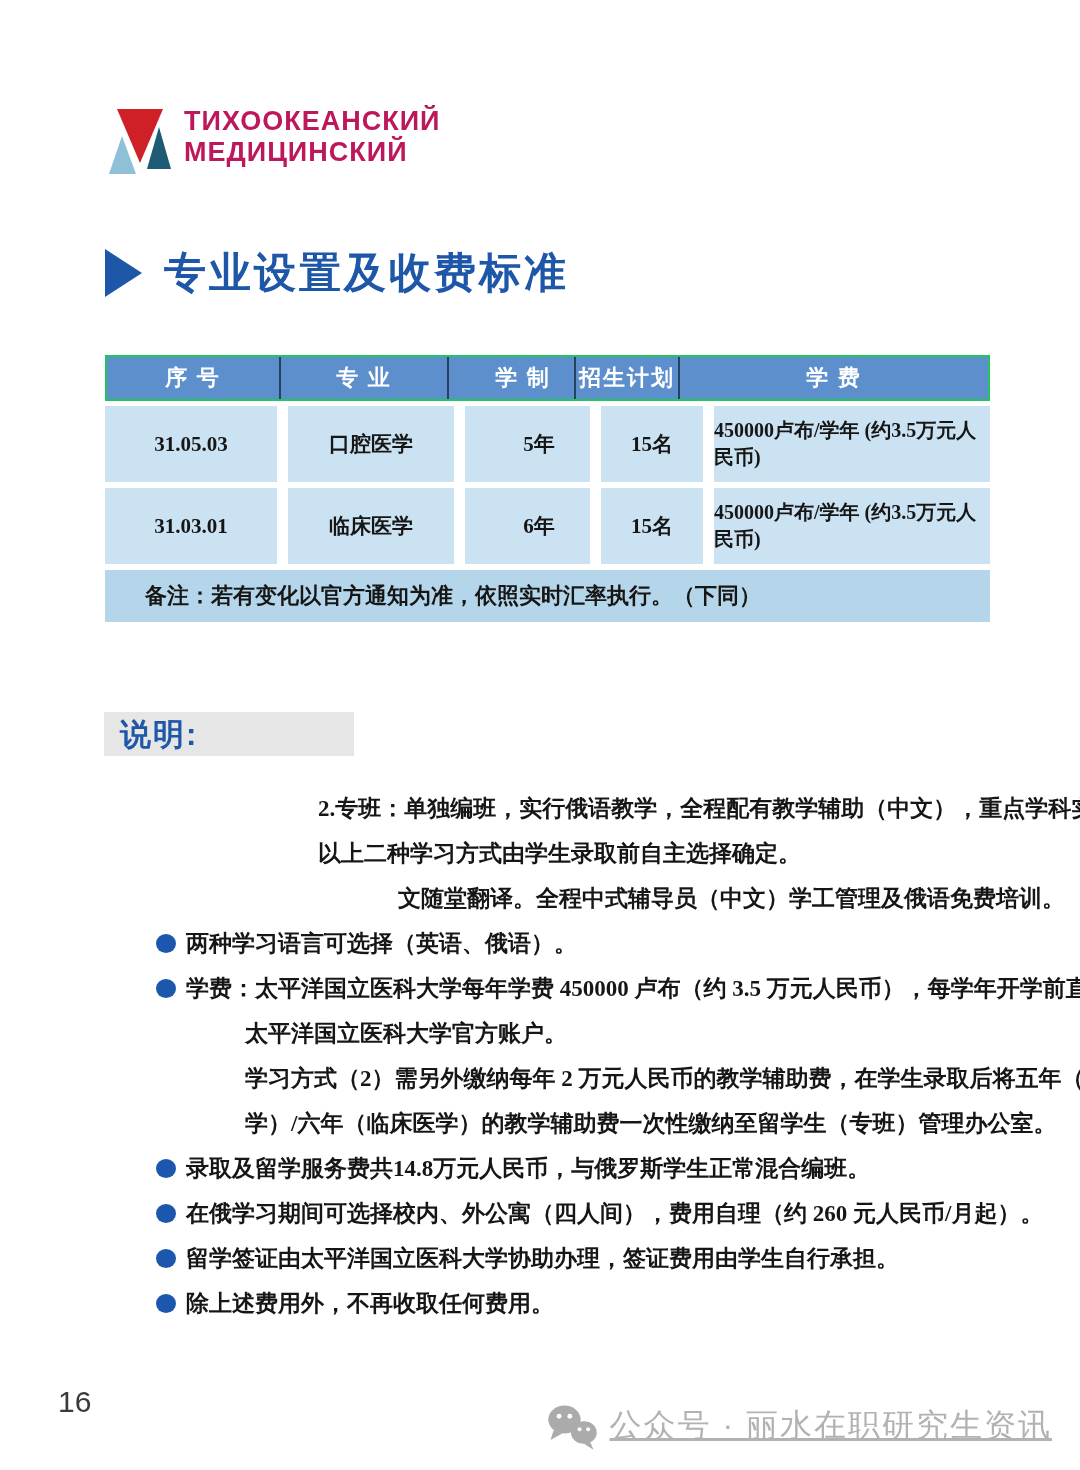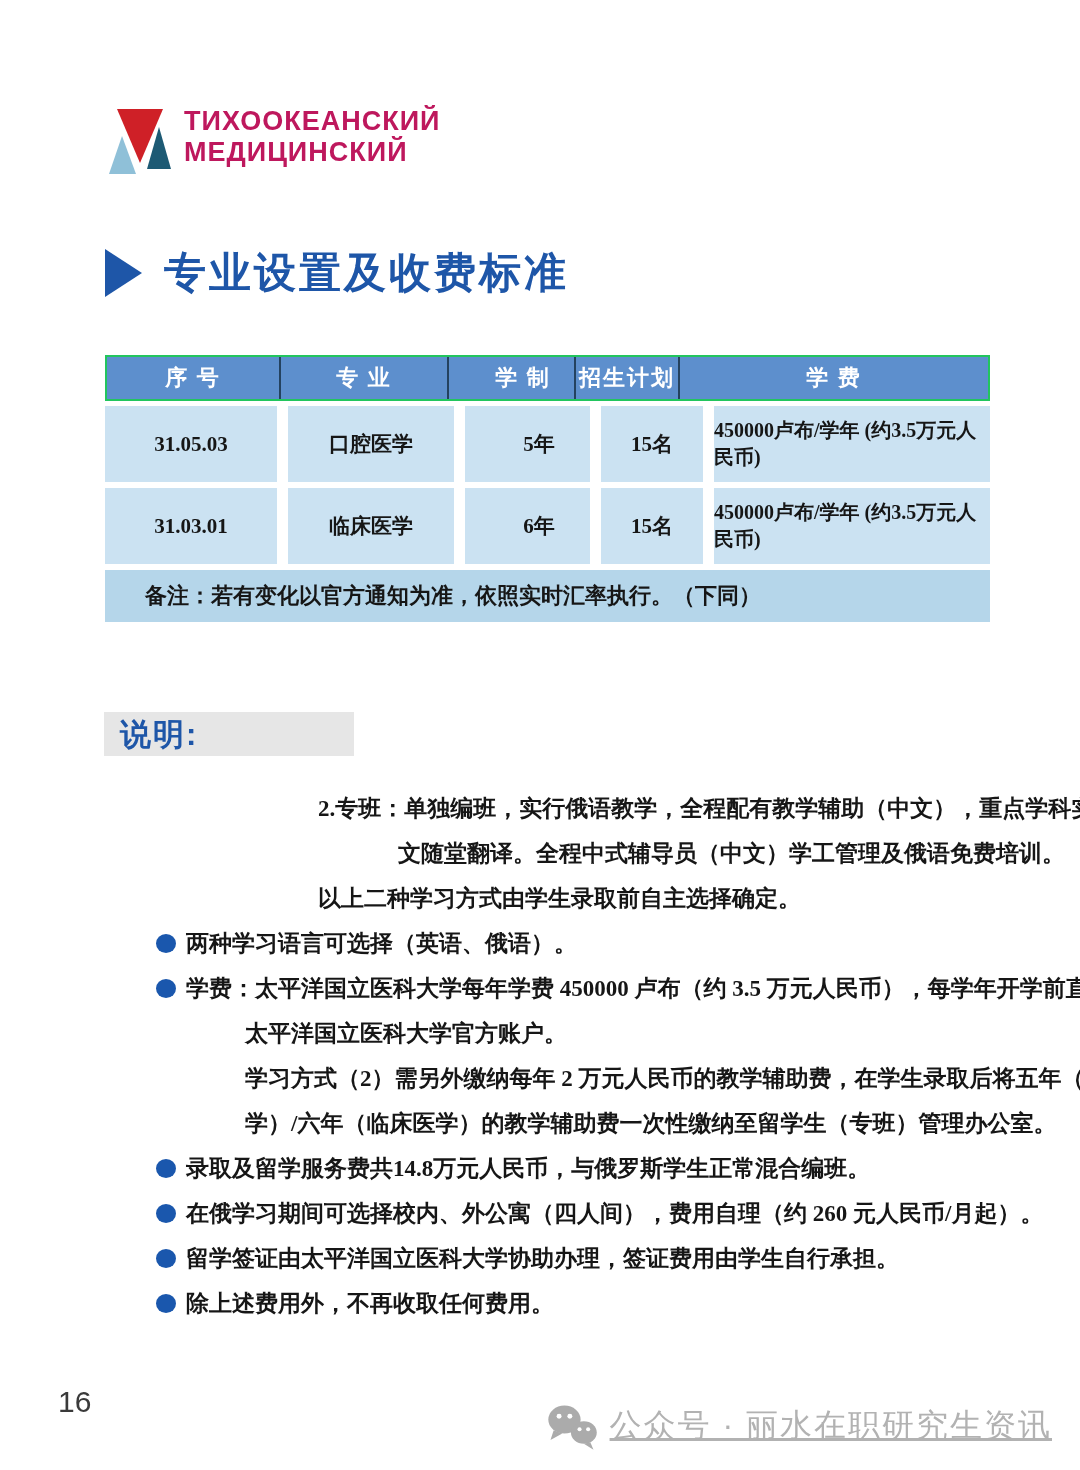--- a/index.html
+++ b/index.html
@@ -143,22 +143,22 @@
       </div>
     <div class="table-note">备注：若有变化以官方通知为准，依照实时汇率执行。（下同）</div>
   </div>
 
   <div class="notes-heading-bar">
     <span class="notes-heading-text">说明:</span>
   </div>
 
   <div class="notes-list">
       <div class="note-line ind2"><span>2.专班：单独编班，实行俄语教学，全程配有教学辅助（中文），重点学科实行中</span></div>
+      <div class="note-line ind2"><span>以上二种学习方式由学生录取前自主选择确定。</span></div>
       <div class="note-line ind3"><span>文随堂翻译。全程中式辅导员（中文）学工管理及俄语免费培训。</span></div>
-      <div class="note-line ind2"><span>以上二种学习方式由学生录取前自主选择确定。</span></div>
       <div class="note-line ind0"><span class="bullet"></span><span>两种学习语言可选择（英语、俄语）。</span></div>
       <div class="note-line ind0"><span class="bullet"></span><span>学费：太平洋国立医科大学每年学费 450000 卢布（约 3.5 万元人民币），每学年开学前直接汇入</span></div>
       <div class="note-line ind1"><span>太平洋国立医科大学官方账户。</span></div>
       <div class="note-line ind1"><span>学习方式（2）需另外缴纳每年 2 万元人民币的教学辅助费，在学生录取后将五年（口腔医</span></div>
       <div class="note-line ind1"><span>学）/六年（临床医学）的教学辅助费一次性缴纳至留学生（专班）管理办公室。</span></div>
       <div class="note-line ind0"><span class="bullet"></span><span>录取及留学服务费共14.8万元人民币，与俄罗斯学生正常混合编班。</span></div>
       <div class="note-line ind0"><span class="bullet"></span><span>在俄学习期间可选择校内、外公寓（四人间），费用自理（约 260 元人民币/月起）。</span></div>
       <div class="note-line ind0"><span class="bullet"></span><span>留学签证由太平洋国立医科大学协助办理，签证费用由学生自行承担。</span></div>
       <div class="note-line ind0"><span class="bullet"></span><span>除上述费用外，不再收取任何费用。</span></div>
     </div>

